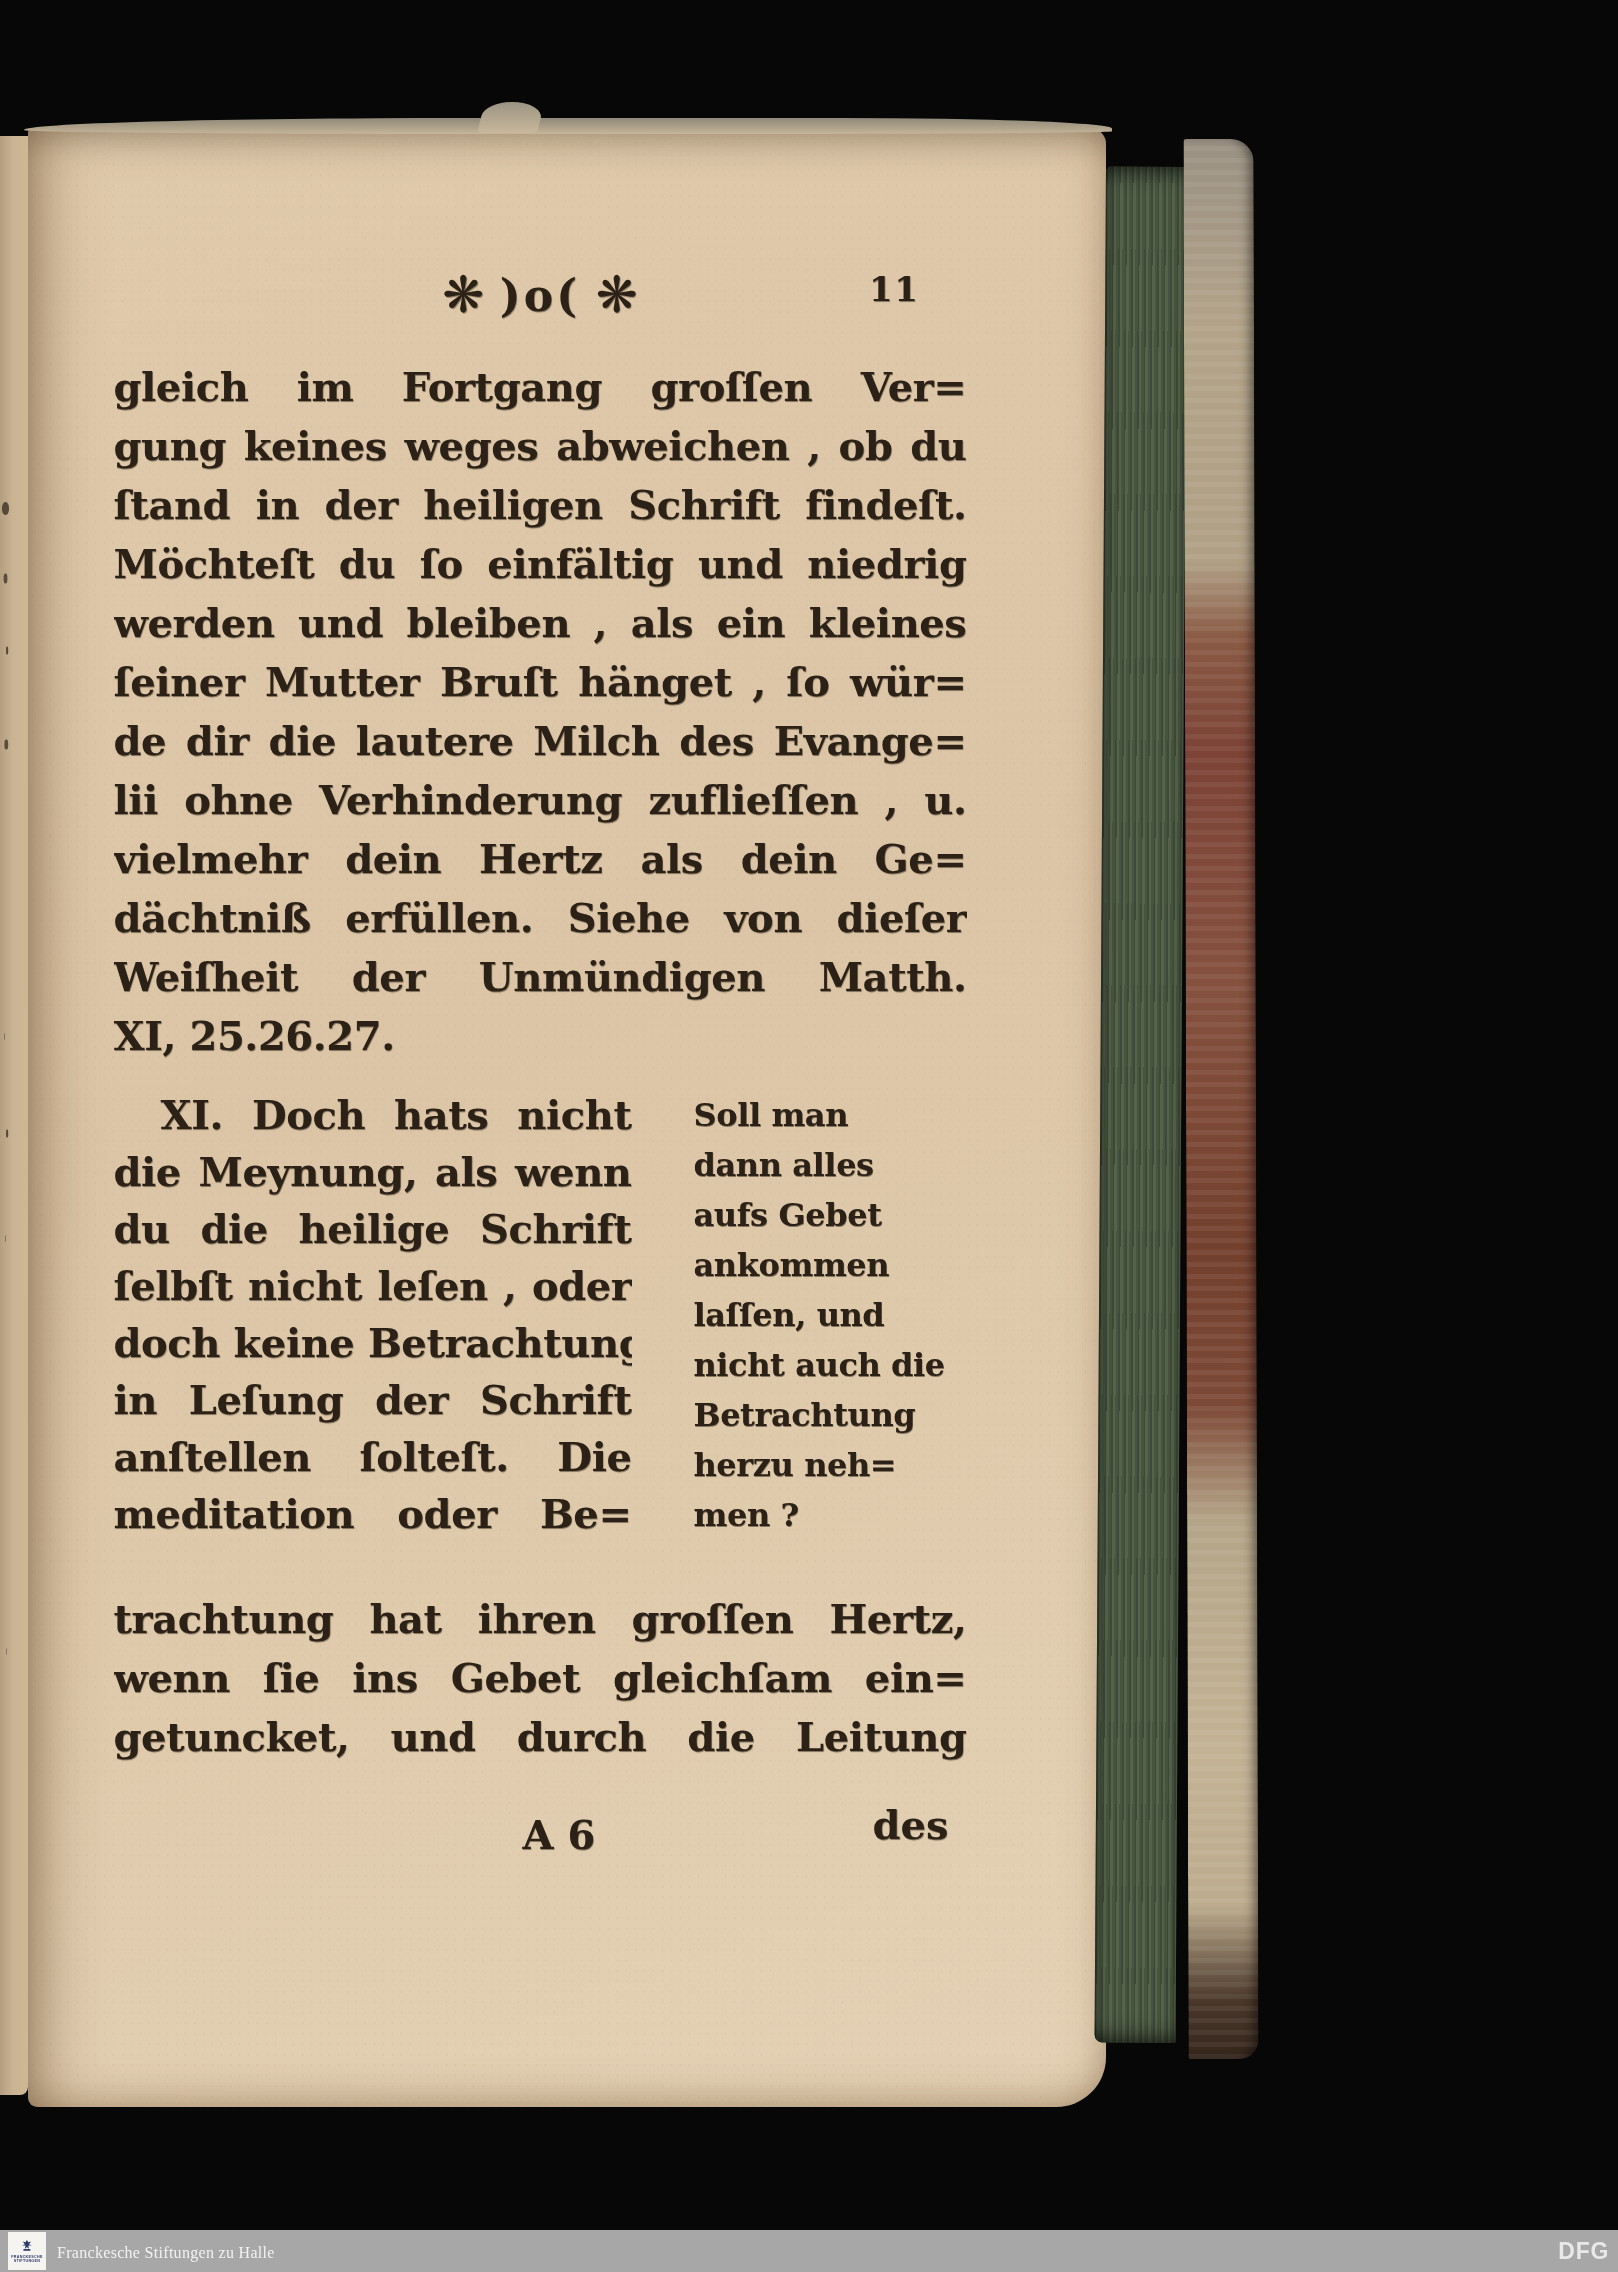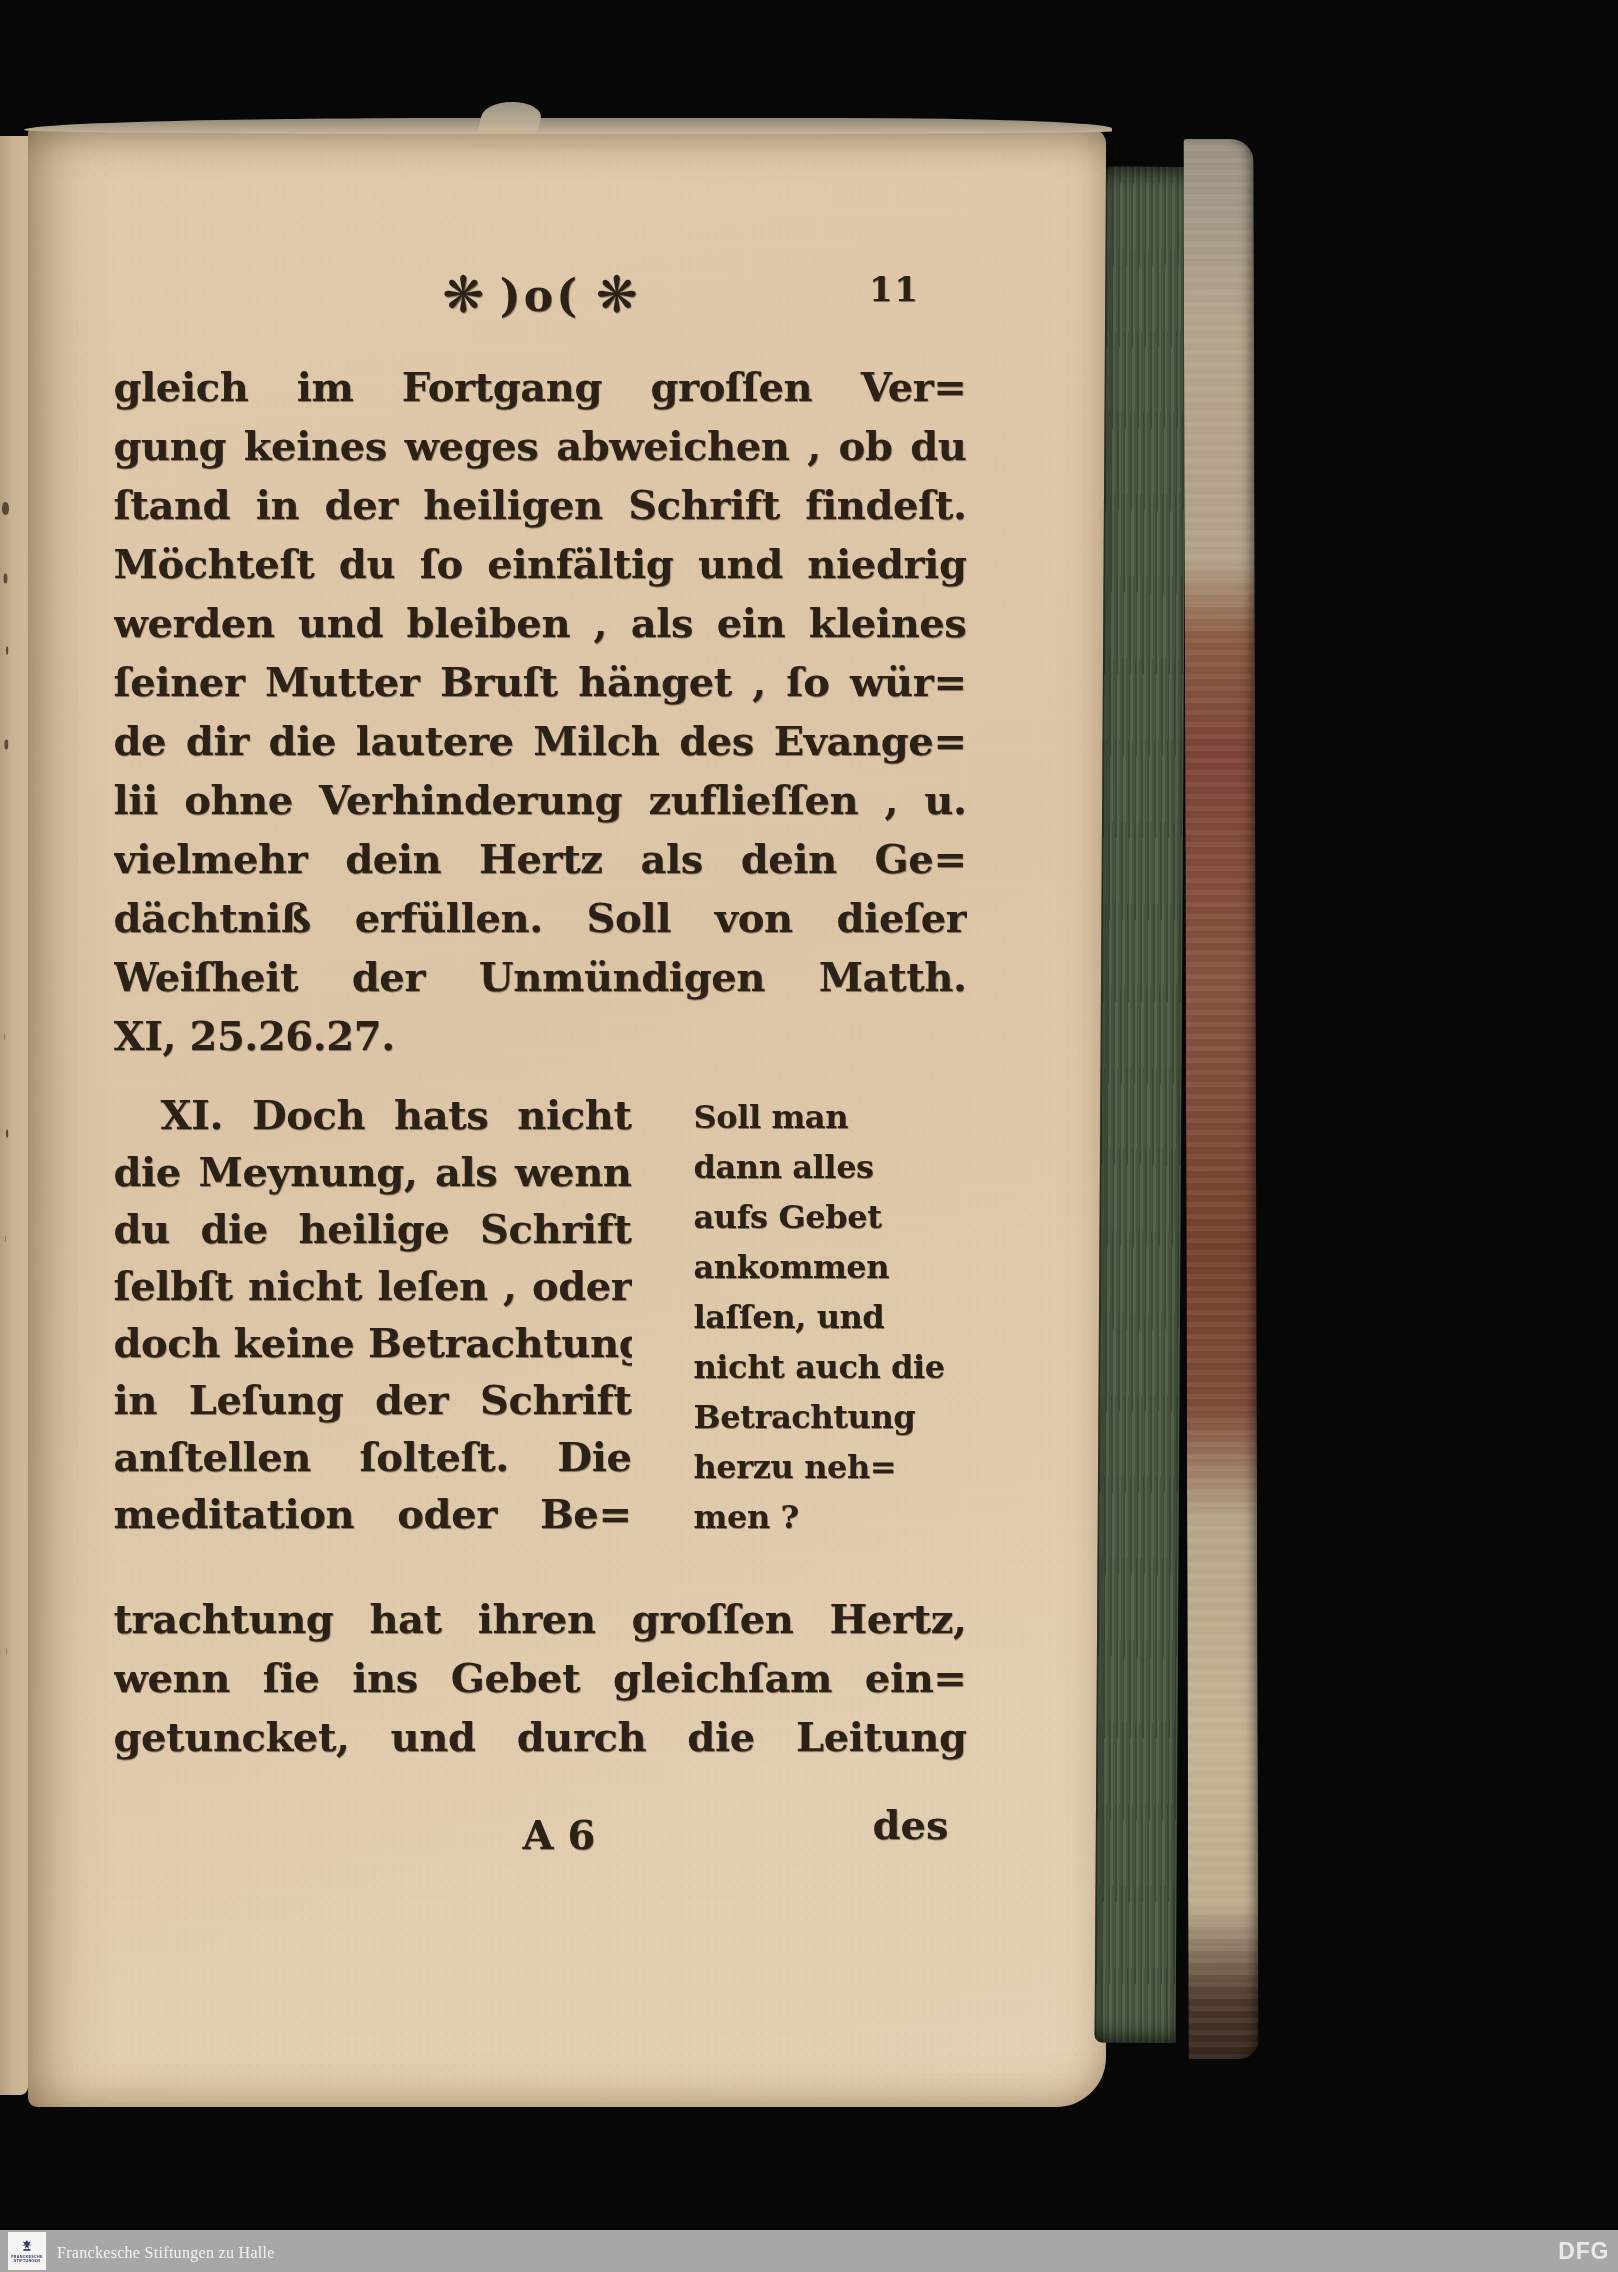--- a/index.html
+++ b/index.html
@@ -50,21 +50,21 @@
     text-shadow:0.8px 0.8px 0.8px rgba(45,33,20,.5);}
   .page-number{position:absolute;right:47px;top:3.2px;font-size:34px;font-weight:700;color:var(--ink);
     letter-spacing:1.6px;text-shadow:0.8px 0.8px 0.8px rgba(45,33,20,.5);}
 
   .line{font-weight:700;font-size:40px;line-height:59px;color:var(--ink);
     text-align:justify;text-align-last:justify;white-space:nowrap;overflow:hidden;
     letter-spacing:-0.4px;text-shadow:0.6px 0.7px 0.7px rgba(45,33,20,.5);}
   .para1{margin-top:21px;}
   .para1 .line:last-child{text-align-last:left;}
 
-  .two-col{display:flex;margin-top:21px;align-items:flex-end;}
+  .two-col{display:flex;margin-top:21px;align-items:center;}
   .main-col{width:518px;}
   .main-col .line{font-size:40px;line-height:57px;}
   .main-col .line:first-child{text-indent:47px;}
   .margin-col{width:261px;margin-left:62px;padding-top:1.6px;}
   .mline{font-weight:700;font-size:32px;line-height:50px;color:var(--ink);white-space:nowrap;
     letter-spacing:-0.4px;text-shadow:0.5px 0.6px 0.6px rgba(45,33,20,.5);}
 
   .para2{margin-top:47px;}
   .sig-row{position:relative;margin-top:45px;height:65px;}
   .sig,.catchword{position:absolute;font-weight:700;font-size:40px;color:var(--ink);
@@ -129,21 +129,21 @@
       <div class="para1">
           <div class="line">gleich im Fortgang groſſen Ver=</div>
           <div class="line">gung keines weges abweichen , ob du</div>
           <div class="line">ſtand in der heiligen Schrift findeſt.</div>
           <div class="line">Möchteſt du ſo einfältig und niedrig</div>
           <div class="line">werden und bleiben , als ein kleines</div>
           <div class="line">ſeiner Mutter Bruſt hänget , ſo wür=</div>
           <div class="line">de dir die lautere Milch des Evange=</div>
           <div class="line">lii ohne Verhinderung zuflieſſen , u.</div>
           <div class="line">vielmehr dein Hertz als dein Ge=</div>
-          <div class="line">dächtniß erfüllen. Soll von dieſer</div>
+          <div class="line">dächtniß erfüllen. Siehe von dieſer</div>
           <div class="line">Weiſheit der Unmündigen Matth.</div>
           <div class="line">XI, 25.26.27.</div>
         </div>
 
       <div class="two-col">
         <div class="main-col">
             <div class="line">XI. Doch hats nicht</div>
             <div class="line">die Meynung, als wenn</div>
             <div class="line">du die heilige Schrift</div>
             <div class="line">ſelbſt nicht leſen , oder</div>

